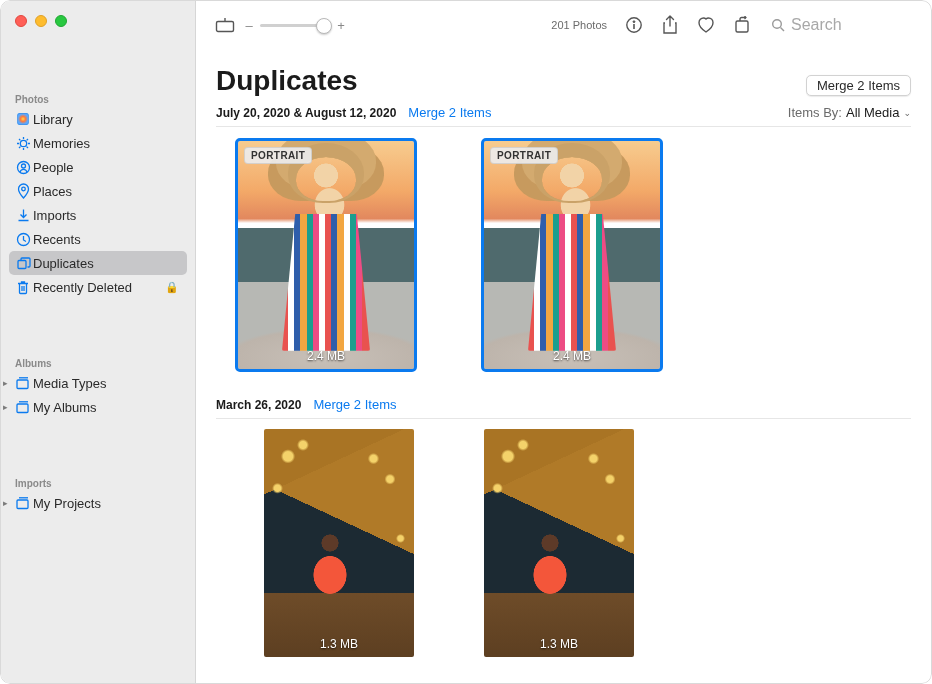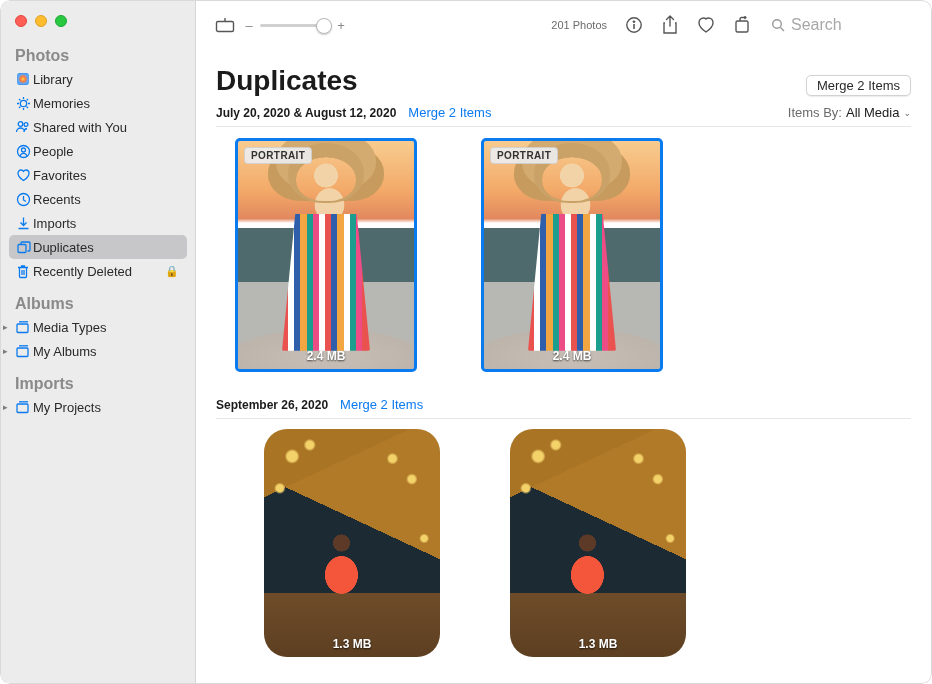--- a/index.html
+++ b/index.html
@@ -9,21 +9,21 @@
 
 
 .sidebar { width: 195px; background: #ececec; border-right: 1px solid #d6d6d6; display: flex; flex-direction: column; flex-shrink: 0; }
 .traffic { display:flex; gap:8px; padding: 14px 0 6px 14px; height:40px; align-items:flex-start;}
 .traffic span { width:12px; height:12px; border-radius:50%; display:block; }
 .tl-close{background:#ff5f57;border:0.5px solid #e1483f;}
 .tl-min{background:#febc2e;border:0.5px solid #e0a127;}
 .tl-max{background:#28c840;border:0.5px solid #20a733;}
 
 .side-section { padding: 0 0 6px 0; }
-.side-heading { color: #8a8a8a; font-size: 16px; font-weight:600; padding: 6px 0 2px 14px; }
+.side-heading { color: #8a8a8a; font-size: 10px; font-weight:600; padding: 6px 0 2px 14px; margin-top: 47px; }
 .side-item { display:flex; align-items:center; gap:8px; padding: 3px 12px 3px 32px; font-size:13px; color:#2a2a2a; cursor:default; position:relative; height:24px;}
 .side-item.selected { background: #c7c7c9; border-radius:5px; margin: 0 8px; padding-left:24px;}
 .side-item .ic { position:absolute; left:14px; width:16px; height:16px; color:#0a7aef; display:flex;align-items:center;justify-content:center;}
 .side-item.selected .ic{left:6px;}
 .side-item .chv { position:absolute; left:2px; width:12px; color:#7a7a7a; font-size:9px;}
 .side-item .lock{ margin-left:auto; color:#8a8a8a; font-size:11px; padding-right:4px;}
 .side-item.haschv{padding-left:32px;}
 .side-item.haschv .ic{left:14px;}
 
 
@@ -51,21 +51,21 @@
 .merge-link{color:#0a7aef;font-size:13px;font-weight:400;}
 .filter-chunk{margin-left:auto;display:flex;align-items:center;gap:4px;font-size:13px;color:#444;}
 .filter-chunk .lbl{color:#6b6b6b;}
 .filter-chunk .val{color:#1b1b1b;}
 .filter-chunk .dd{color:#6b6b6b;font-size:9px;}
 
 .grid{display:flex;gap:70px;padding:14px 0 18px 22px;}
 .thumb{position:relative;width:176px;height:228px;border-radius:2px;overflow:hidden;background:#777;padding-left:20px;}
 .thumb.selected{outline:3px solid #0a7aef;outline-offset:0;border-radius:2px;}
 .badge{position:absolute;top:6px;left:6px;background:rgba(235,235,235,0.92);border:1px solid rgba(0,0,0,0.1);padding:2px 6px;font-size:10px;font-weight:600;letter-spacing:0.04em;color:#323232;border-radius:4px;}
-.size-label{position:absolute;bottom:6px;left:0;right:0;text-align:center;font-size:12px;color:#fff;text-shadow:0 1px 2px rgba(0,0,0,0.7);font-weight:700;margin-top:30px;}
+.size-label{position:absolute;bottom:6px;left:0;right:0;text-align:center;font-size:12px;color:#fff;text-shadow:0 1px 2px rgba(0,0,0,0.7);font-weight:400;margin-top:30px;}
 
 
 .ph1{background:
   radial-gradient(ellipse 80px 90px at 52% 28%, #f2d3a7 0%, #f2d3a7 18%, transparent 19%),
   linear-gradient(180deg,#f7cc8f 0%, #f3a968 22%, #e2885e 34%, transparent 36%),
   radial-gradient(ellipse 170px 50px at 50% 95%, #c8c0b8 0%, #bdb4ab 55%, transparent 60%),
   linear-gradient(180deg, transparent 38%, #4f6a6d 38%, #4f6a6d 62%, #b7b8b4 62%, #b7b8b4 100%);
   position:relative;
 }
 .ph1::after{content:"";position:absolute;left:25%;right:25%;top:32%;bottom:8%;
@@ -87,21 +87,21 @@
   radial-gradient(circle at 73% 13%, #f4d26a 0 1.5%, transparent 2.5%),
   radial-gradient(circle at 84% 22%, #f4d26a 0 1.5%, transparent 2.5%),
   radial-gradient(circle at 91% 48%, #f4d26a 0 1.5%, transparent 2.5%),
   linear-gradient(155deg, #a97424 0 22%, transparent 22%),
   linear-gradient(205deg, #b07a28 0 42%, transparent 42%),
   linear-gradient(180deg, transparent 72%, #6e4c29 72%, #5d3f21 100%),
   #1c2a33;
 }
 
 .grid.g2{padding-top:10px;gap:70px;padding-left:48px;}
-.grid.g2 .thumb{width:176px;height:228px;border-radius:23px;}
+.grid.g2 .thumb{width:150px;height:228px;}
 
 </style>
 </head>
 <body>
 
 <div class="window">
 
   <aside class="sidebar">
     <div class="traffic">
       <span class="tl-close"></span>
@@ -131,62 +131,53 @@
             <span class="ic">
               <svg width="15" height="15" viewBox="0 0 15 15" fill="none" stroke="#0a7aef" stroke-width="1.3">
                 <circle cx="7.5" cy="7.5" r="3.2"></circle>
                 <path d="M7.5 1v2M7.5 12v2M1 7.5h2M12 7.5h2M3 3l1.4 1.4M10.6 10.6 12 12M12 3l-1.4 1.4M4.4 10.6 3 12"></path>
               </svg>
             </span>
             <span>Memories</span>
           </div>
           <div class="side-item">
             <span class="ic">
-              <svg width="16" height="14" viewBox="0 0 16 14" fill="none" stroke="#0a7aef" stroke-width="1.3">
-                <circle cx="5.5" cy="4" r="2.3"></circle>
-                <circle cx="11" cy="4.5" r="1.9"></circle>
-                <path d="M1.5 12c0-2.2 1.8-4 4-4s4 1.8 4 4M9 12c0-1.7 1.2-3.2 3-3.5"></path>
-              </svg>
-            </span>
-            <span>Shared with You</span>
-          </div>
-          <div class="side-item">
-            <span class="ic">
               <svg width="15" height="15" viewBox="0 0 15 15" fill="none" stroke="#0a7aef" stroke-width="1.3">
                 <circle cx="7.5" cy="7.5" r="6"></circle>
                 <circle cx="7.5" cy="6" r="2"></circle>
                 <path d="M4 12c.6-1.6 2-2.7 3.5-2.7S10.4 10.4 11 12"></path>
               </svg>
             </span>
             <span>People</span>
           </div>
           <div class="side-item">
             <span class="ic">
-              <svg width="15" height="14" viewBox="0 0 15 14" fill="none" stroke="#0a7aef" stroke-width="1.3">
-                <path d="M7.5 12.5S2 9 2 5.3C2 3.5 3.4 2 5.1 2c1.2 0 2 .7 2.4 1.3C8 2.7 8.7 2 9.9 2 11.6 2 13 3.5 13 5.3 13 9 7.5 12.5 7.5 12.5z"></path>
-              </svg>
-            </span>
-            <span>Favorites</span>
+              <svg width="13" height="16" viewBox="0 0 13 16" fill="none" stroke="#0a7aef" stroke-width="1.3">
+                <path d="M6.5 15S1.5 9.5 1.5 6a5 5 0 0 1 10 0c0 3.5-5 9-5 9z"></path>
+                <circle cx="6.5" cy="6" r="1.8"></circle>
+              </svg>
+            </span>
+            <span>Places</span>
+          </div>
+          <div class="side-item">
+            <span class="ic">
+              <svg width="15" height="15" viewBox="0 0 15 15" fill="none" stroke="#0a7aef" stroke-width="1.3">
+                <path d="M7.5 1.5v8M4.5 6.5l3 3 3-3M2.5 12.5h10"></path>
+              </svg>
+            </span>
+            <span>Imports</span>
           </div>
           <div class="side-item">
             <span class="ic">
               <svg width="15" height="15" viewBox="0 0 15 15" fill="none" stroke="#0a7aef" stroke-width="1.3">
                 <circle cx="7.5" cy="7.5" r="6"></circle>
                 <path d="M7.5 4v4l2.5 1.5"></path>
               </svg>
             </span>
             <span>Recents</span>
-          </div>
-          <div class="side-item">
-            <span class="ic">
-              <svg width="15" height="15" viewBox="0 0 15 15" fill="none" stroke="#0a7aef" stroke-width="1.3">
-                <path d="M7.5 1.5v8M4.5 6.5l3 3 3-3M2.5 12.5h10"></path>
-              </svg>
-            </span>
-            <span>Imports</span>
           </div>
           <div class="side-item selected">
             <span class="ic">
               <svg width="15" height="15" viewBox="0 0 15 15" fill="none" stroke="#0a7aef" stroke-width="1.3">
                 <rect x="2" y="4.5" width="8" height="8" rx="1"></rect>
                 <path d="M5 4.5V3c0-.6.4-1 1-1h7c.6 0 1 .4 1 1v7c0 .6-.4 1-1 1h-1.5"></path>
               </svg>
             </span>
             <span>Duplicates</span>
           </div>
@@ -308,21 +299,21 @@
             <div class="thumb ph1 selected">
               <div class="badge">PORTRAIT</div>
               <div class="size-label">2.4 MB</div>
             </div>
             <div class="thumb ph1 selected">
               <div class="badge">PORTRAIT</div>
               <div class="size-label">2.4 MB</div>
             </div>
           </div>
           <div class="date-bar">
-            <span class="date-label">September 26, 2020</span>
+            <span class="date-label">March 26, 2020</span>
             <a class="merge-link">Merge 2 Items</a>
           </div>
           <div class="grid g2">
             <div class="thumb ph2">
               <div class="size-label">1.3 MB</div>
             </div>
             <div class="thumb ph2">
               <div class="size-label">1.3 MB</div>
             </div>
           </div>

